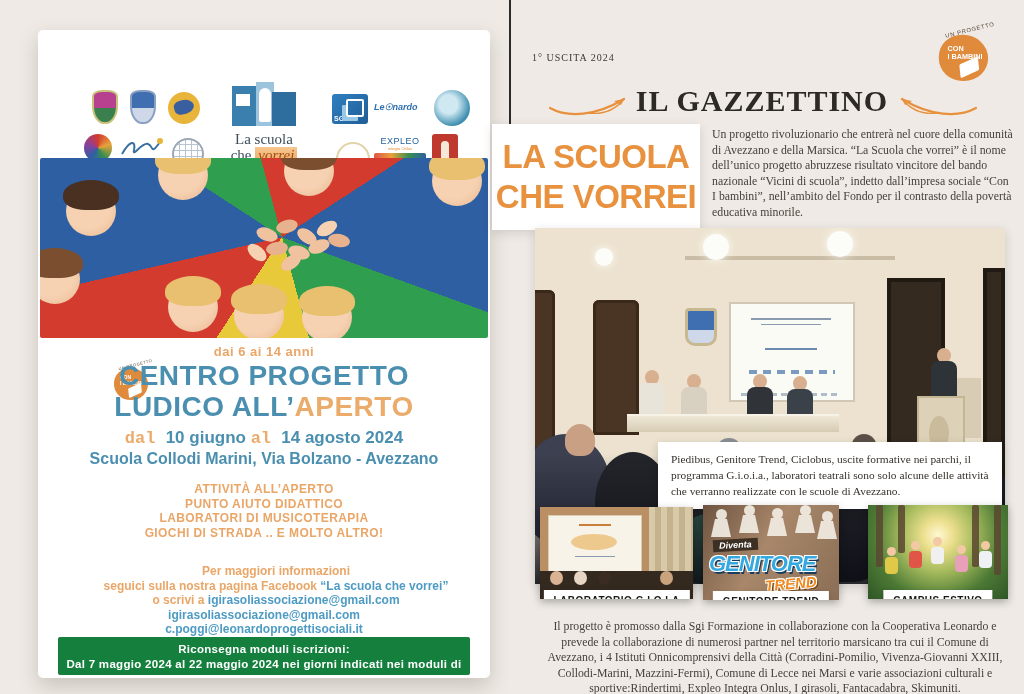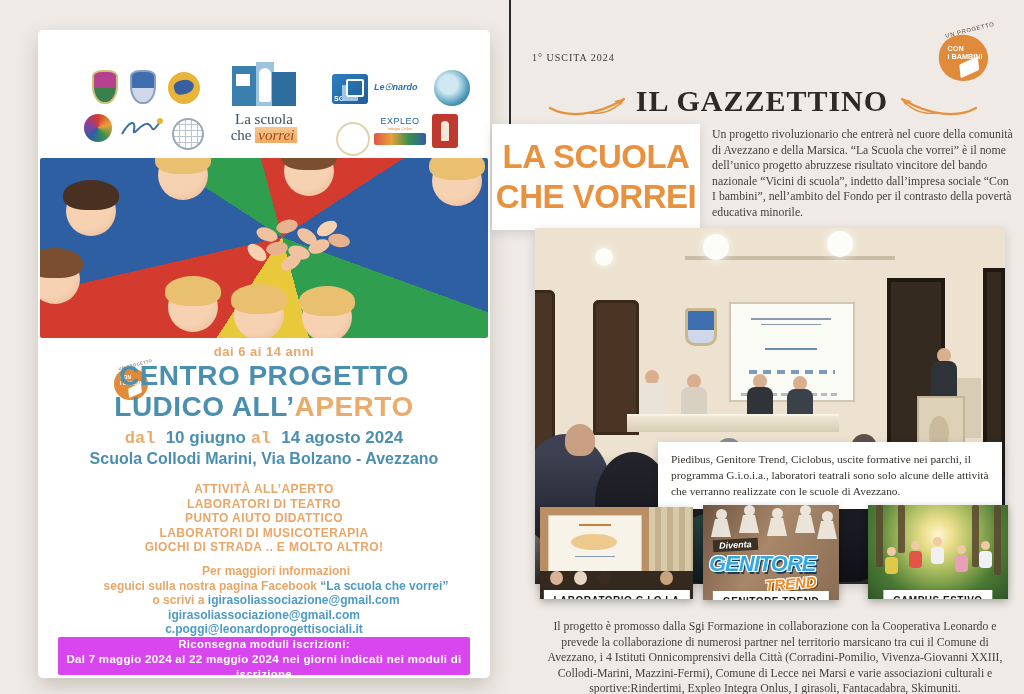--- a/index.html
+++ b/index.html
@@ -7,21 +7,21 @@
     width:1024px;height:694px;position:relative;overflow:hidden;
     background:#efeae5;font-family:"Liberation Sans",sans-serif;
   }
   
   .poster{
     position:absolute;left:38px;top:30px;width:452px;height:648px;
     background:#ffffff;border-radius:5px;box-shadow:0 8px 20px rgba(90,80,70,.25);
     overflow:hidden;
   }
   .logos{position:absolute;left:0;top:12px;width:452px;height:118px;}
-  .logo{position:absolute;}
+  .logo{position:absolute;margin-top:20px;}
   .crest{width:22px;height:30px;border-radius:10px 10px 12px 12px / 6px 6px 18px 18px;}
   .crest.c1{left:54px;top:28px;background:linear-gradient(#b8418f 55%,#3a7f4e 55%);border:2px solid #c9c27a;}
   .crest.c2{left:92px;top:28px;background:linear-gradient(#3f6fb0 55%,#cfd8e8 55%);border:2px solid #8aa0c0;}
   .ycircle{left:130px;top:30px;width:32px;height:32px;border-radius:50%;background:#e8b53a;}
   .ycircle::after{content:"";position:absolute;left:6px;top:8px;width:20px;height:14px;background:#3a5f9e;border-radius:40% 60% 55% 45%;transform:rotate(-15deg);}
   .center-logo{left:170px;top:20px;width:112px;height:96px;text-align:center;}
   .cl-icon{position:relative;margin:0 auto;width:64px;height:46px;}
   .cl-b1{position:absolute;left:0;top:4px;width:26px;height:40px;background:#3a7fad;}
   .cl-b2{position:absolute;right:0;top:10px;width:24px;height:34px;background:#2e6e9e;}
   .cl-sky{position:absolute;left:24px;top:0;width:18px;height:44px;background:#9cc4dc;}
@@ -78,22 +78,22 @@
   .cib-badge .t1{position:absolute;left:10px;top:12px;color:#fff;font-size:5px;font-weight:bold;line-height:6px;}
   .cib-badge .wing{position:absolute;left:18px;top:24px;width:14px;height:9px;background:#fff;border-radius:1px;transform:rotate(-24deg) skewX(-18deg);}
   .cib-poster{left:72px;top:332px;}
   .p-dates{position:absolute;left:0;top:398px;width:452px;text-align:center;font-size:17px;font-weight:bold;color:#4b8fb0;}
   .p-dates .o{color:#ebab6b;font-family:Liberation Mono, monospace;}
   .p-location{position:absolute;left:0;top:420px;width:452px;text-align:center;font-size:16px;font-weight:bold;color:#4b8fb0;}
   .p-activities{position:absolute;left:0;top:452px;width:452px;text-align:center;color:#eaa667;font-size:12px;font-weight:bold;line-height:14.5px;letter-spacing:.4px;}
   .p-info{position:absolute;left:0;top:534px;width:452px;text-align:center;font-size:12px;font-weight:bold;line-height:14.5px;}
   .p-info .o{color:#eaa667;margin-left:24px;}
   .p-info .b{color:#4e9bc4;}
-  .p-banner{position:absolute;left:20px;top:607px;width:412px;height:38px;background:#d946ef;border-radius:2px;
-    color:#fff;font-size:11.5px;font-weight:bold;text-align:center;line-height:15px;box-sizing:border-box;letter-spacing:.3px;}
+  .p-banner{position:absolute;left:20px;top:607px;width:412px;height:38px;background:#15803d;border-radius:2px;
+    color:#fff;font-size:11.5px;font-weight:bold;text-align:center;line-height:15px;padding-top:5px;box-sizing:border-box;letter-spacing:.3px;}
   
   .rule{position:absolute;left:509px;top:0;width:2px;height:126px;background:#2b2b2b;}
   .issue{position:absolute;left:532px;top:52px;font-family:"Liberation Serif",serif;font-size:10px;letter-spacing:1px;color:#3a3632;}
   .cib-news{left:933px;top:26px;transform:scale(1.45);transform-origin:top left;}
   .masthead{position:absolute;left:612px;top:84px;width:300px;text-align:center;
     font-family:"Liberation Serif",serif;font-weight:bold;font-size:30px;color:#2d2a26;letter-spacing:1px;}
   .flourish{position:absolute;top:94px;width:80px;height:24px;}
   .flourish.left{left:548px;}
   .flourish.right{left:898px;transform:scaleX(-1);}
   .headline-box{position:absolute;left:492px;top:124px;width:208px;height:106px;background:#fff;
@@ -277,21 +277,20 @@
     <div>CENTRO PROGETTO</div>
     <div><span>LUDICO ALL’</span><span class="orange">APERTO</span></div>
   </div>
 
   <div class="p-dates"><span class="o">dal </span><span>10 giugno </span><span class="o">al </span><span>14 agosto 2024</span></div>
 
   <div class="p-location">Scuola Collodi Marini, Via Bolzano - Avezzano</div>
 
   <div class="p-activities">
     <div>ATTIVITÀ ALL’APERTO</div>
-    <div>LABORATORI DI TEATRO</div>
     <div>PUNTO AIUTO DIDATTICO</div>
     <div>LABORATORI DI MUSICOTERAPIA</div>
     <div>GIOCHI DI STRADA .. E MOLTO ALTRO!</div>
   </div>
 
   <div class="p-info">
     <div class="o">Per maggiori informazioni</div>
     <div><span class="o">seguici sulla nostra pagina Facebook  </span><span class="b">“La scuola che vorrei”</span></div>
     <div><span class="o">o scrivi a </span><span class="b">igirasoliassociazione@gmail.com</span></div>
     <div class="b">igirasoliassociazione@gmail.com</div>

